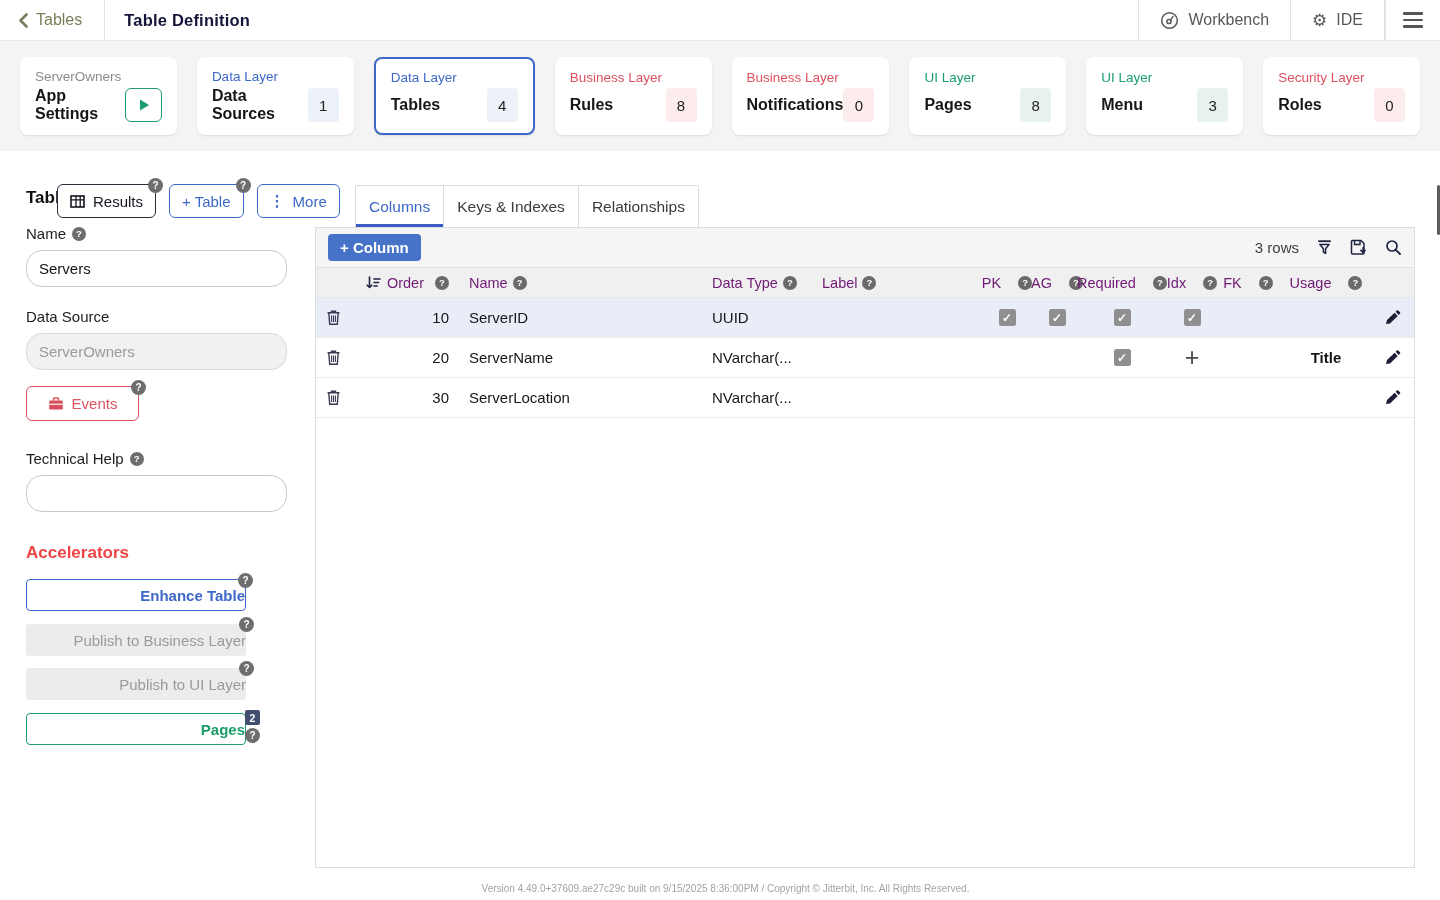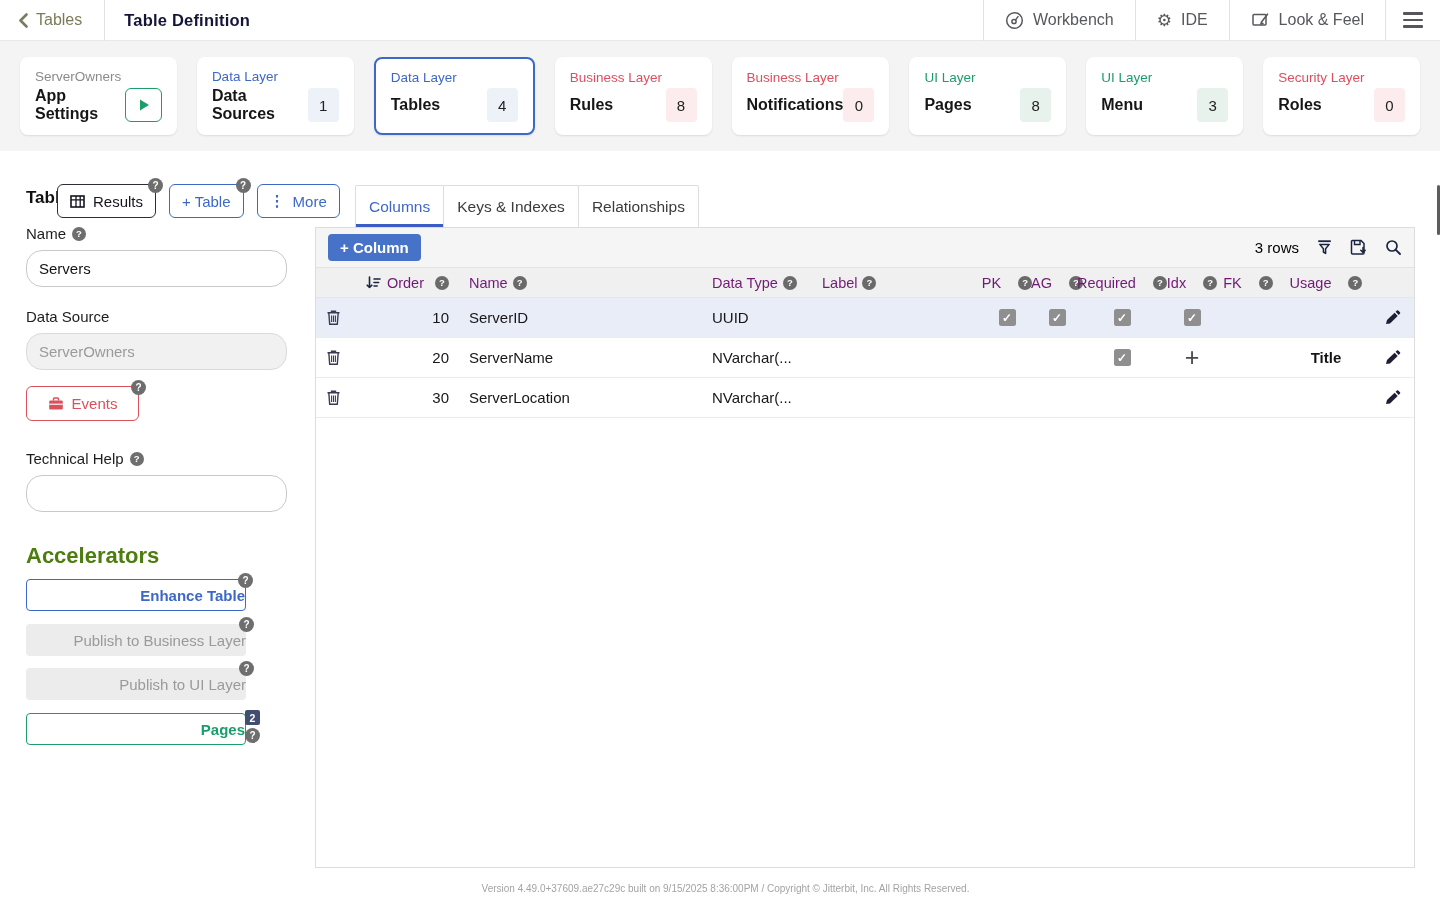--- a/index.html
+++ b/index.html
@@ -46,38 +46,38 @@
   .sbtn.dark{border:1.5px solid #2c2c3c;color:#15151f;}
   .sbtn.blue{border:1.5px solid #3e68c8;color:#3e68c8;font-weight:500;}
   .dots{font-weight:700;font-size:15px;letter-spacing:0;}
 
   .f-label{position:absolute;left:26px;font-size:15px;color:#1d1d1d;display:flex;align-items:center;}
   .input{position:absolute;left:26px;width:261px;height:37px;border:1px solid #c9c9c9;border-radius:16px;background:#fff;font-size:15px;color:#141414;padding:0 12px;font-family:"Liberation Sans",sans-serif;}
   .input.disabled{background:#f1f1f1;border-color:#dadada;color:#9a9a9a;}
 
   .events-btn{position:absolute;left:26px;top:386px;width:113px;height:35px;border:1.5px solid #d8515c;border-radius:6px;background:#fff;color:#d8515c;font-size:15px;display:flex;align-items:center;justify-content:center;gap:8px;cursor:pointer;}
 
-  .acc-heading{position:absolute;left:26px;top:543px;font-size:22px;font-weight:700;color:#4d7c0f;}
+  .acc-heading{position:absolute;left:26px;top:543px;font-size:17px;font-weight:700;color:#ef4444;}
   .acc-btn{position:absolute;left:26px;width:220px;height:32px;border-radius:4px;font-size:15px;display:flex;align-items:center;justify-content:flex-end;cursor:pointer;background:#fff;}
   .acc-btn.primary{border:1px solid #3e68c8;color:#3e68c8;font-weight:700;}
   .acc-btn.disabled{background:#ececec;color:#9a9a9a;border:none;cursor:default;}
   .acc-btn.success{border:1px solid #1b9e6b;color:#1b9e6b;font-weight:700;}
   .sq-badge{position:absolute;top:-4px;right:-15px;width:15px;height:15px;background:#424e70;color:#fff;font-size:10.5px;font-weight:700;display:flex;align-items:center;justify-content:center;border-radius:2px;}
   .q.pages-q{position:absolute;top:14px;right:-15px;}
 
   
   .tabs{position:absolute;left:315px;top:185px;display:flex;z-index:2;padding-left:40px;}
   .tab{height:42px;padding:0 13px;display:flex;align-items:center;font-size:15.5px;color:#3c3c3c;background:#fff;border:1px solid #ddd;border-bottom:none;margin-right:-1px;cursor:pointer;border-radius:2px 2px 0 0;}
   .tab.active{color:#3e68c8;box-shadow:inset 0 -3px 0 #3b5cc4;}
 
   .panel{position:absolute;left:315px;top:227px;width:1100px;height:641px;background:#fff;border:1px solid #ddd;display:flex;flex-direction:column;}
   .toolbar{height:40px;background:#f5f5f6;border-bottom:1px solid #e3e3e3;display:flex;align-items:center;padding:0 12px;flex:0 0 auto;}
   .add-col{background:#4673c8;color:#fff;font-size:15px;font-weight:700;border:none;border-radius:4px;height:27px;padding:0 12px;cursor:pointer;font-family:"Liberation Sans",sans-serif;}
   .toolbar-right{margin-left:auto;display:flex;align-items:center;gap:17px;}
-  .rowcount{font-size:15px;color:#000000;text-align:center;}
+  .rowcount{font-size:15px;color:#404040;text-align:center;}
   .tool-ic{cursor:pointer;display:flex;align-items:center;}
 
   .grid{display:grid;grid-template-columns:44px 97px 249px 108px 168px 50px 50px 80px 60px 52px 104px 1fr;align-items:center;}
   .thead{height:30px;background:#f0f0f1;border-bottom:1px solid #e6e6e6;font-size:14.5px;color:#701a75;flex:0 0 auto;}
   .thead .hc{display:flex;align-items:center;}
   .hc.right{justify-content:flex-end;padding-right:8px;gap:6px;}
   .hc.left12{padding-left:12px;} .hc.left6{padding-left:6px;} .hc.left8{padding-left:8px;}
   .hc.center{justify-content:center;gap:12px;}
   .q.hdr{width:14px;height:14px;font-size:9.5px;margin-left:5px;background:#6a6a6a;flex:0 0 auto;}
 
@@ -127,29 +127,20 @@
           </svg>
       </span>
       <span>Workbench</span>
     </div>
     <div class="vdiv"></div>
     <div class="top-item">
       <span style="font-size:17px;line-height:1;">⚙</span>
       <span>IDE</span>
     </div>
     <div class="vdiv"></div>
-    <div class="top-item">
-      <span style="display:flex;">
-        <svg width="19" height="18" viewBox="0 0 19 18">
-            <rect x="2" y="3.5" width="13" height="10.5" rx="1" fill="none" stroke="#56585c" stroke-width="1.5"></rect>
-            <path d="M10.5 11 L16.5 3.2 M10.5 11 l-.6 2 2-.6" fill="none" stroke="#56585c" stroke-width="1.6" stroke-linecap="round" stroke-linejoin="round"></path>
-          </svg>
-      </span>
-      <span>Look &amp; Feel</span>
-    </div>
     <div class="vdiv"></div>
     <div class="hamburger">
         <span></span>
         <span></span>
         <span></span>
       </div>
   </div>
 </div>
 
 <div class="cardstrip">

